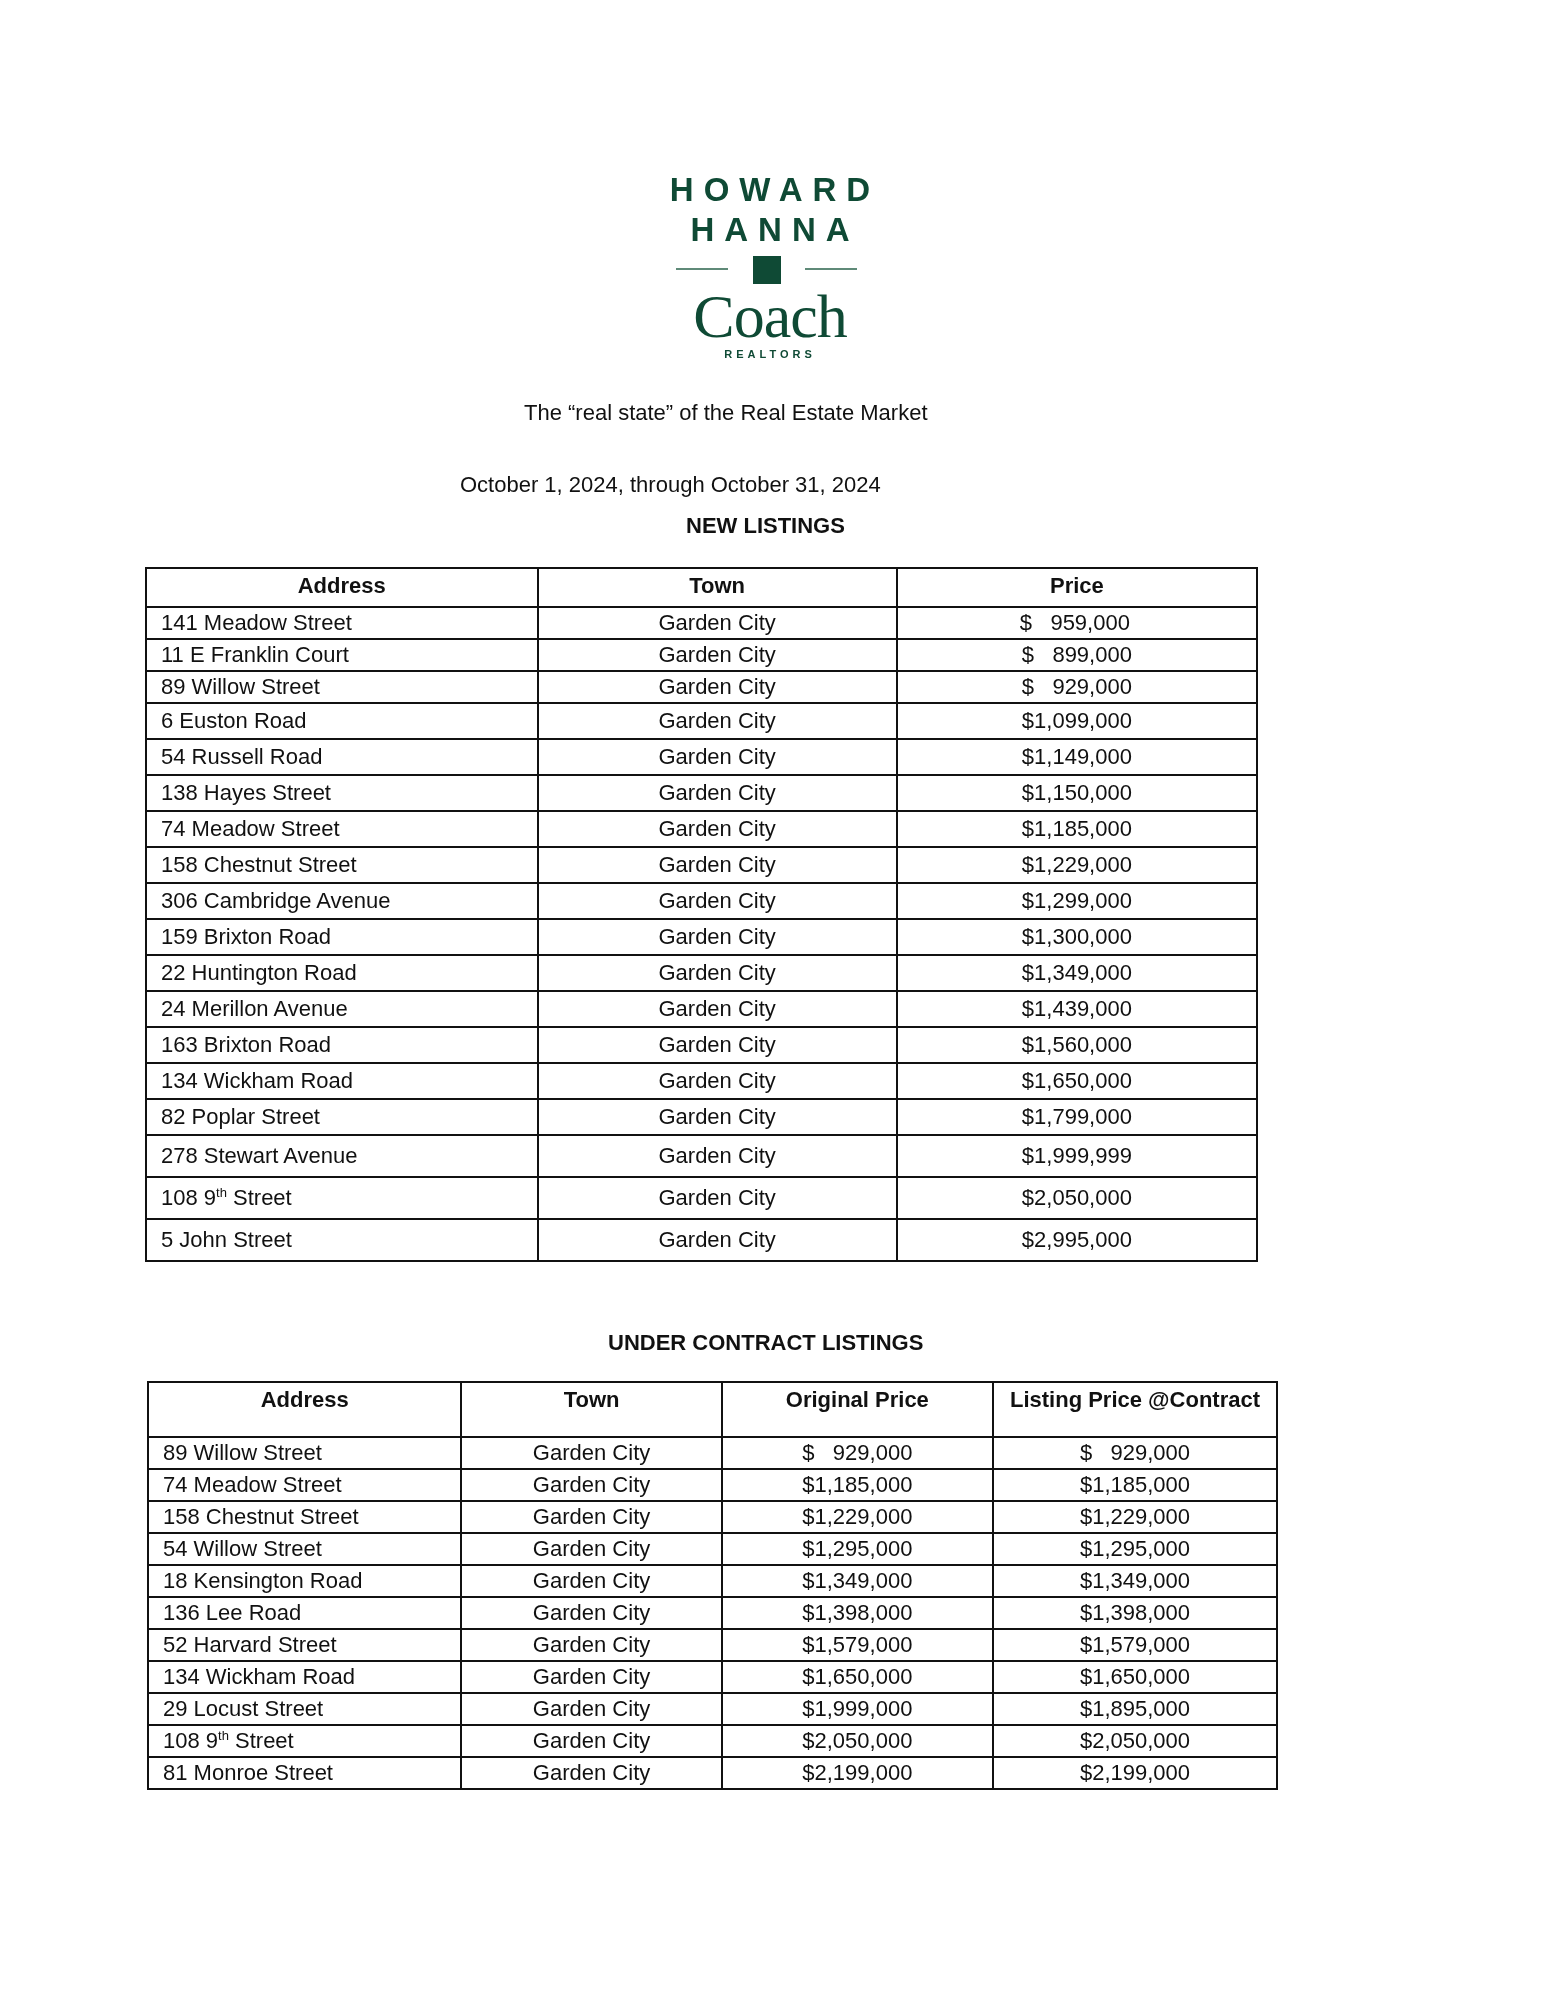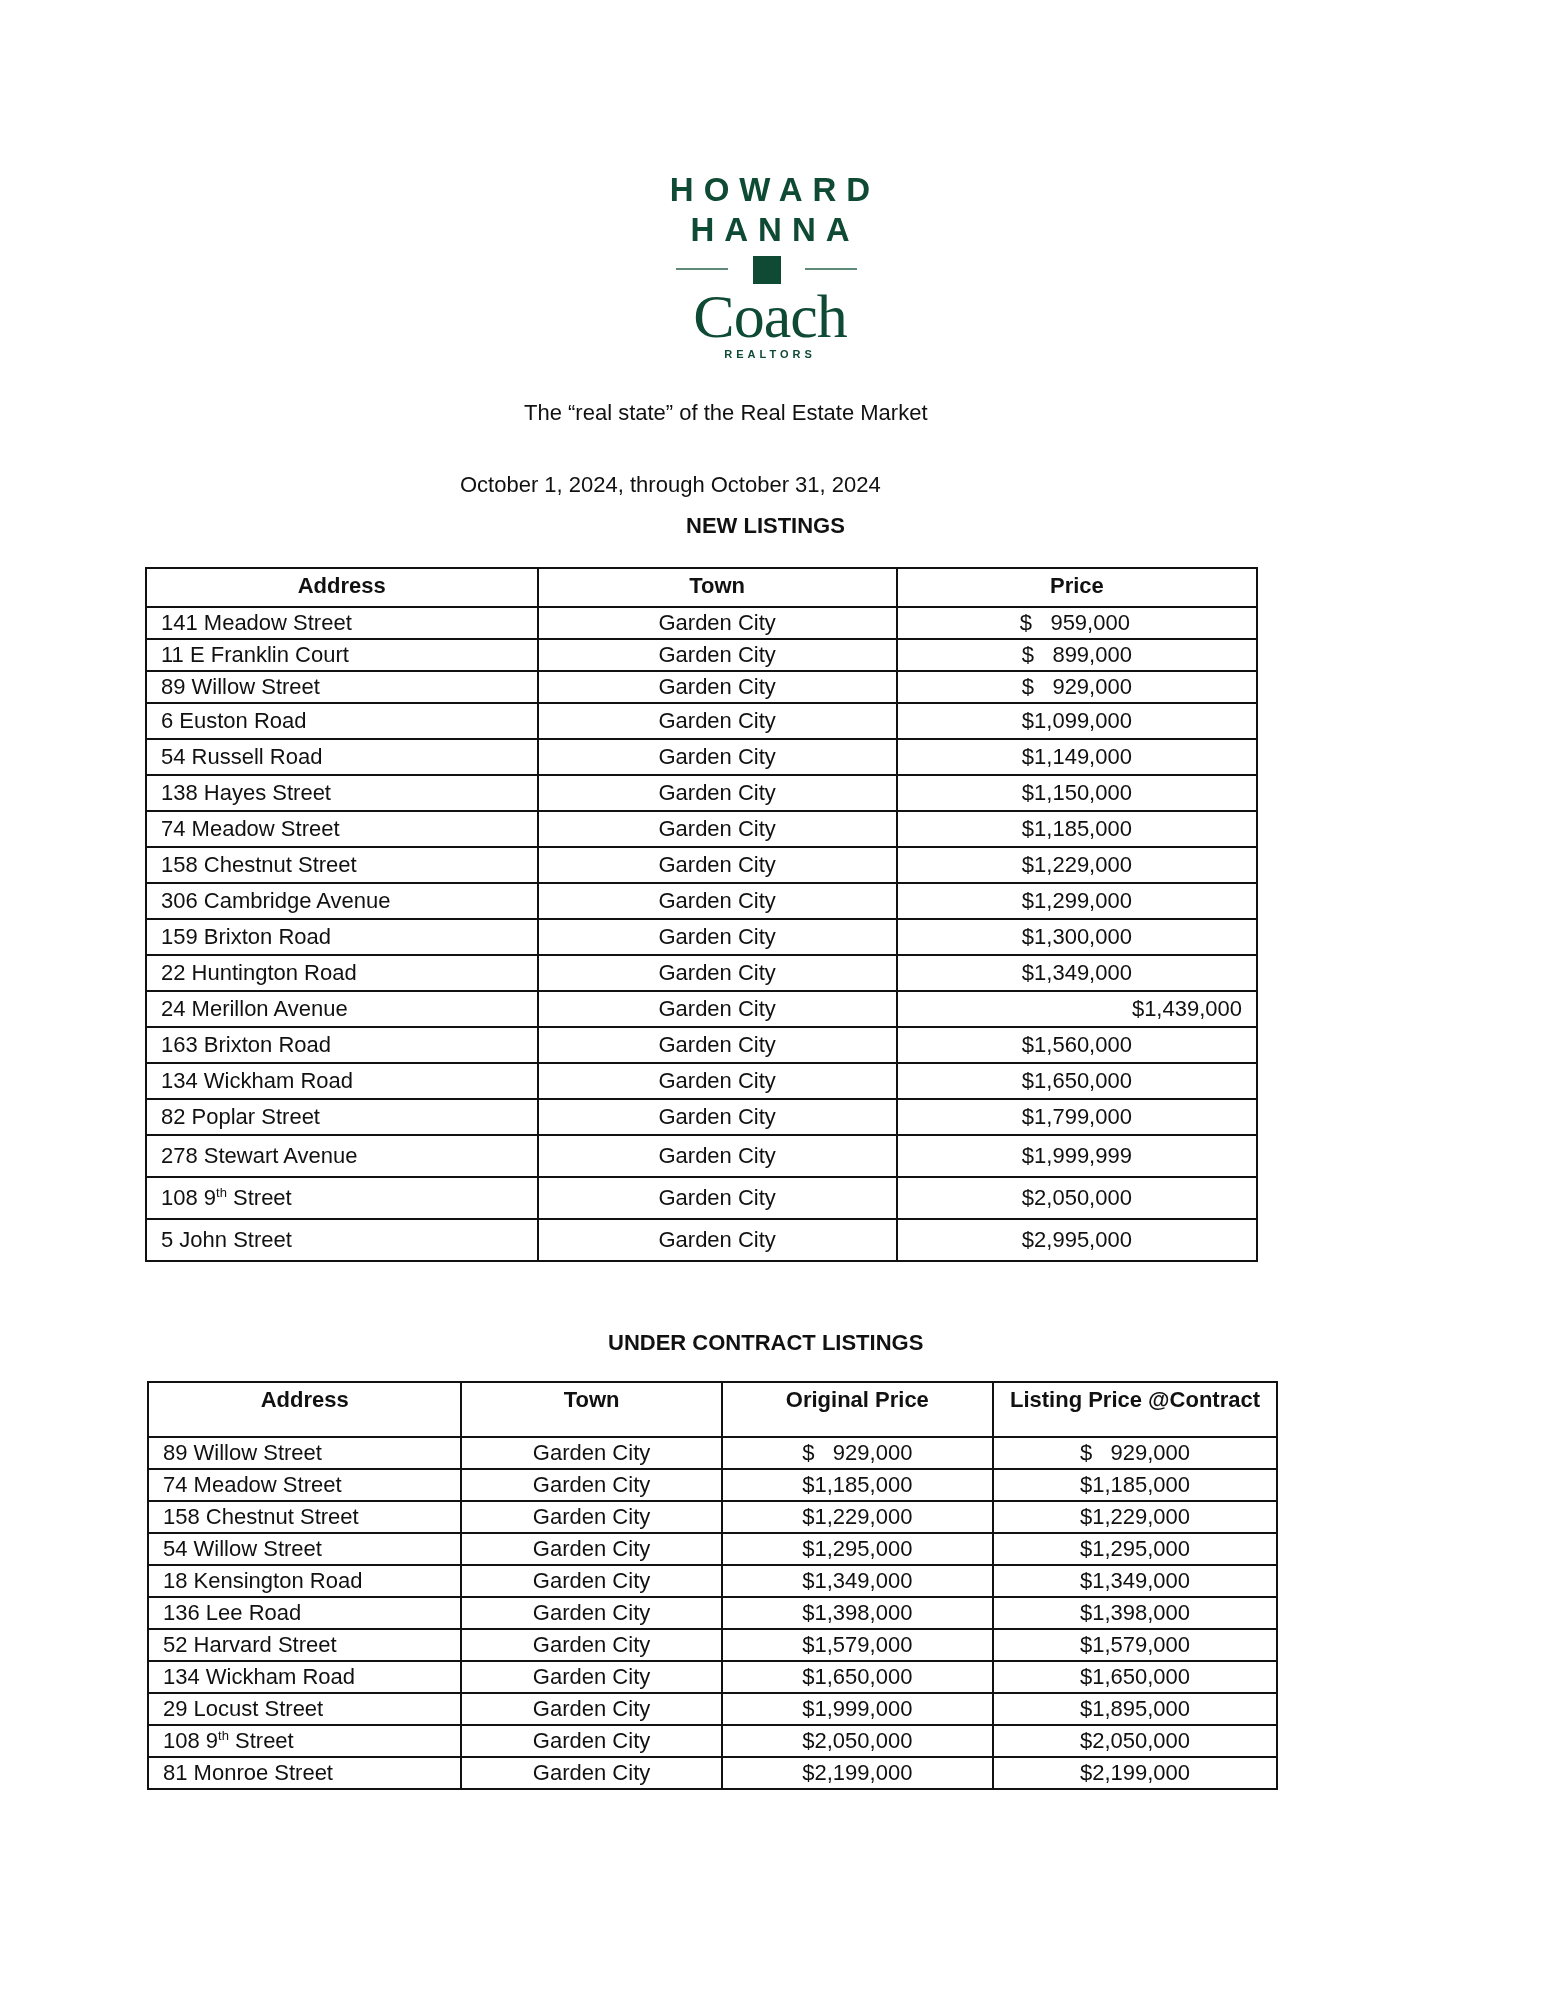--- a/index.html
+++ b/index.html
@@ -106,21 +106,21 @@
         <td class="c" style="white-space: pre;">$1,300,000</td>
       </tr>
       <tr style="height: 36px;">
         <td class="l">22 Huntington Road</td>
         <td class="c" style="white-space: pre;">Garden City</td>
         <td class="c" style="white-space: pre;">$1,349,000</td>
       </tr>
       <tr style="height: 36px;">
         <td class="l">24 Merillon Avenue</td>
         <td class="c" style="white-space: pre;">Garden City</td>
-        <td class="c" style="white-space: pre; text-align: right;">$1,439,000</td>
+        <td class="c" style="white-space: pre;">$1,439,000</td>
       </tr>
       <tr style="height: 36px;">
         <td class="l">163 Brixton Road</td>
         <td class="c" style="white-space: pre;">Garden City</td>
         <td class="c" style="white-space: pre;">$1,560,000</td>
       </tr>
       <tr style="height: 36px;">
         <td class="l">134 Wickham Road</td>
         <td class="c" style="white-space: pre;">Garden City</td>
         <td class="c" style="white-space: pre;">$1,650,000</td>

